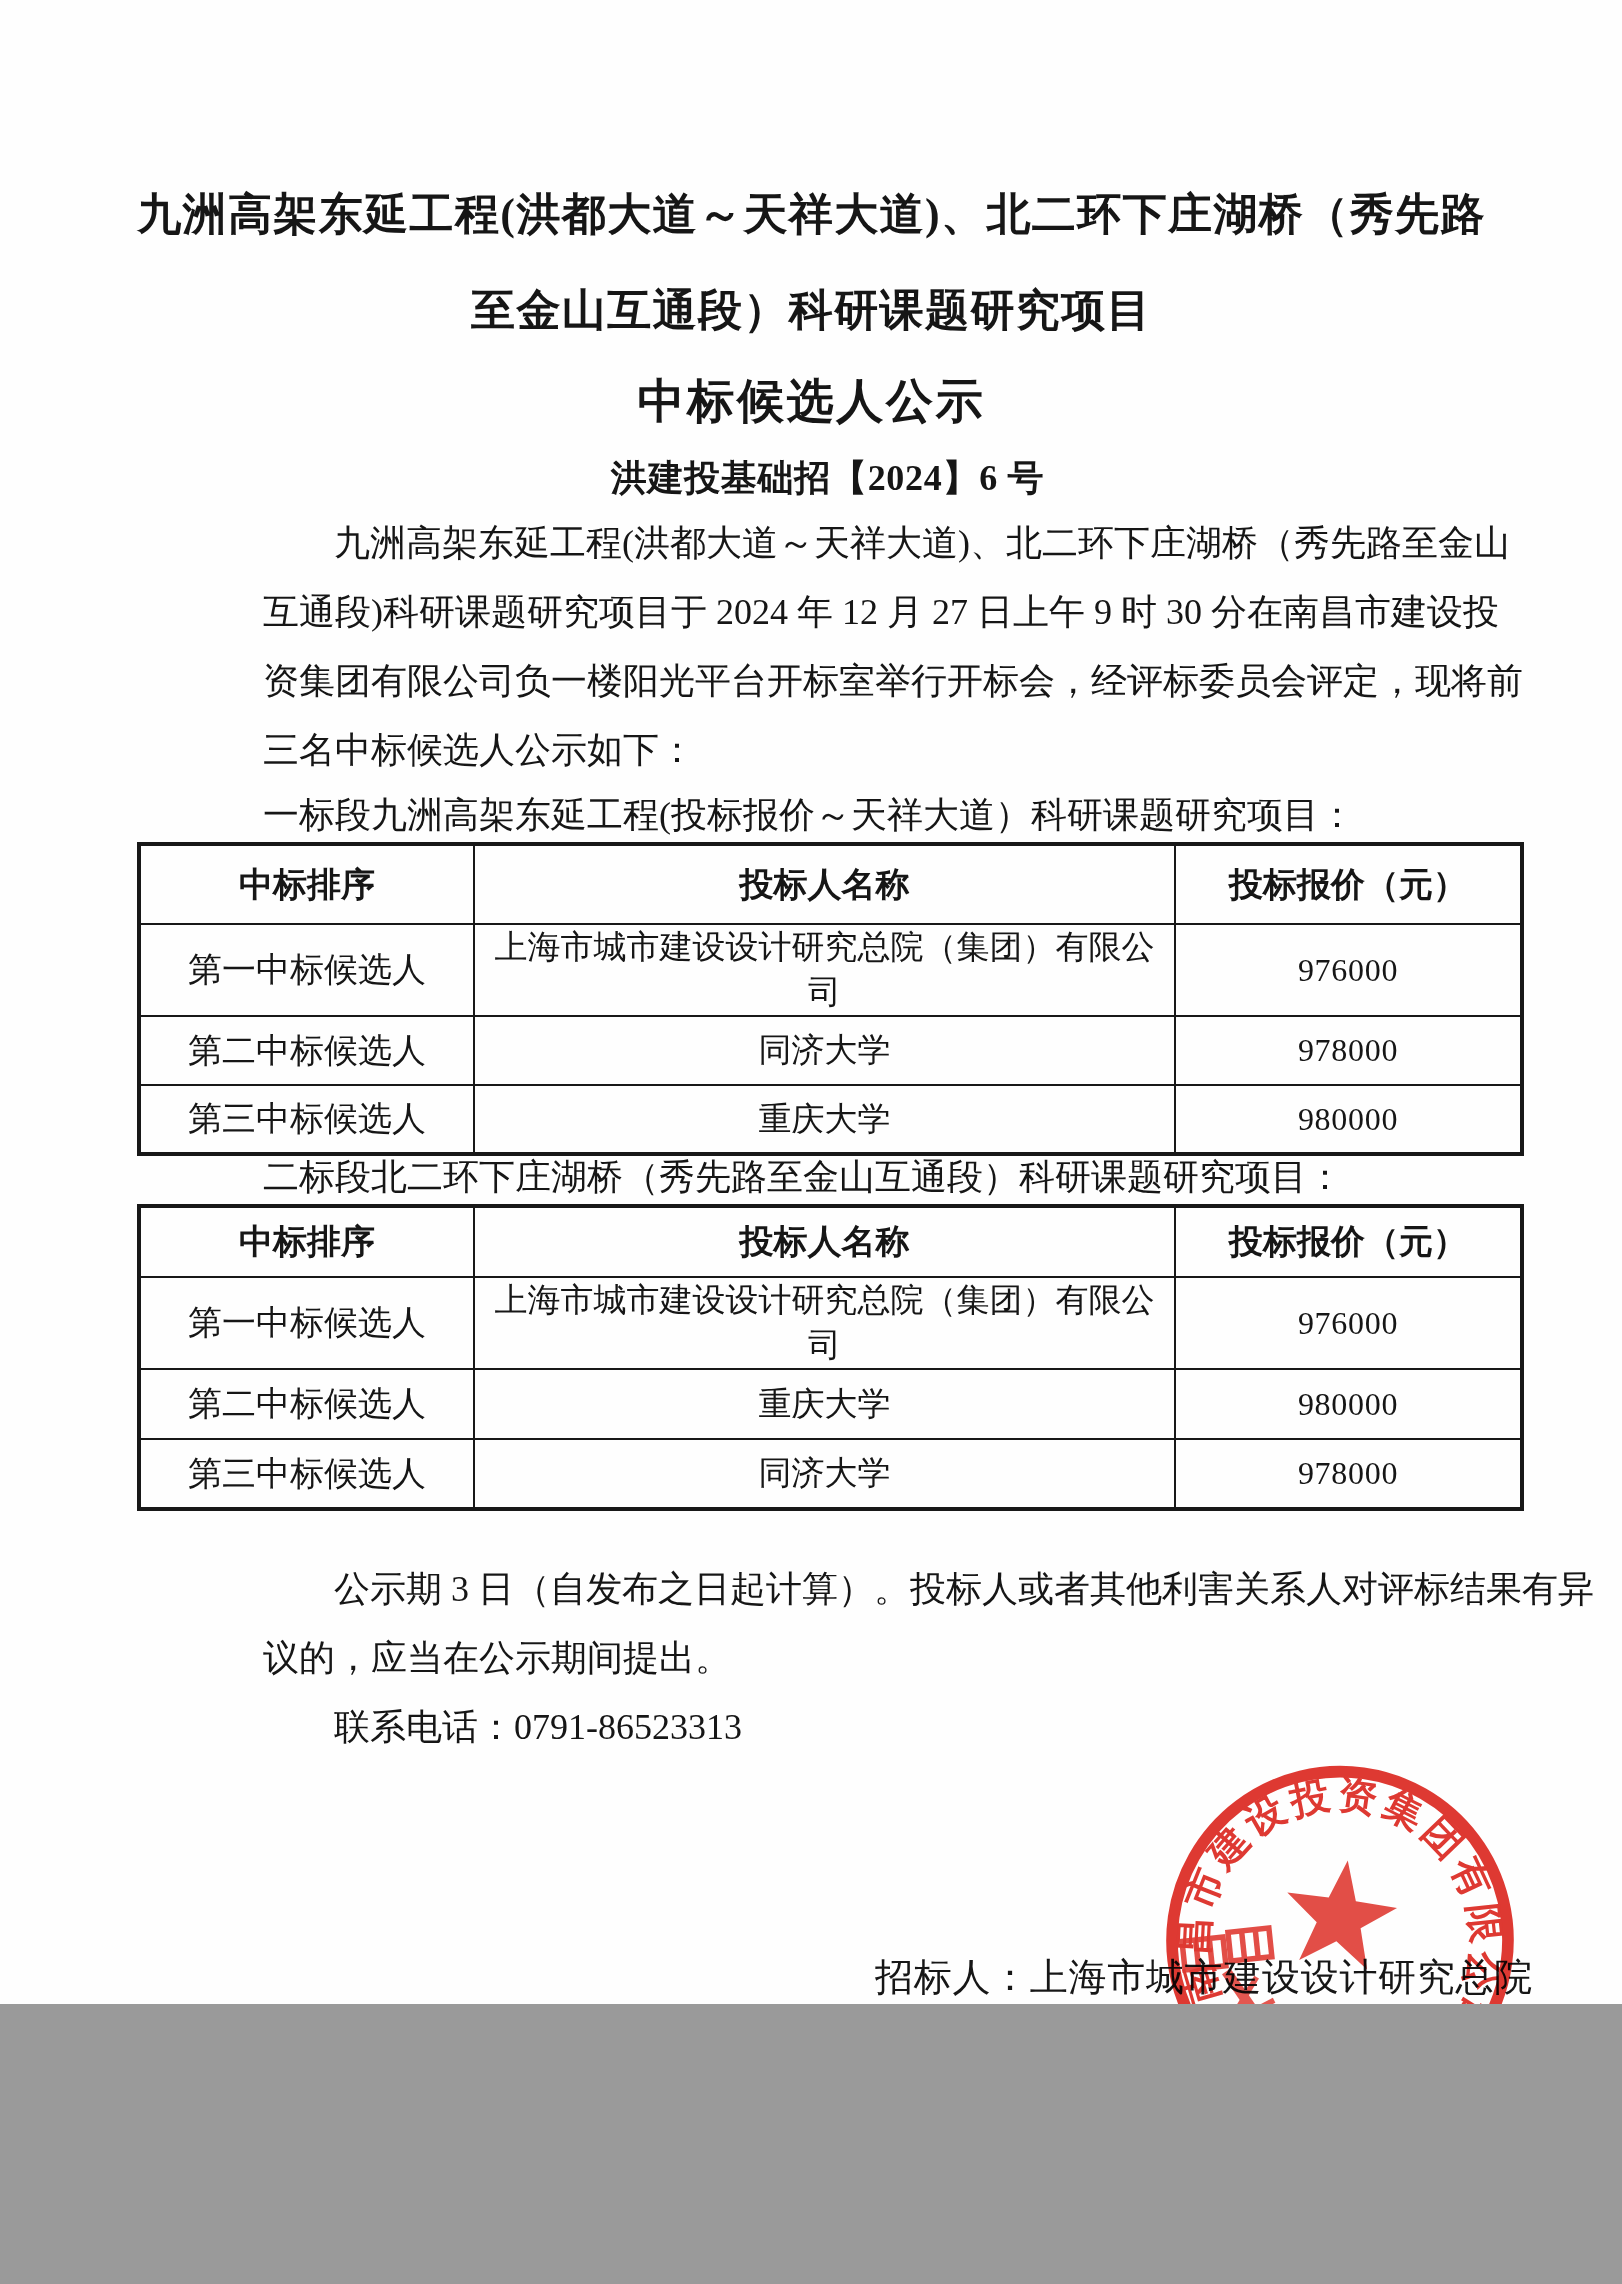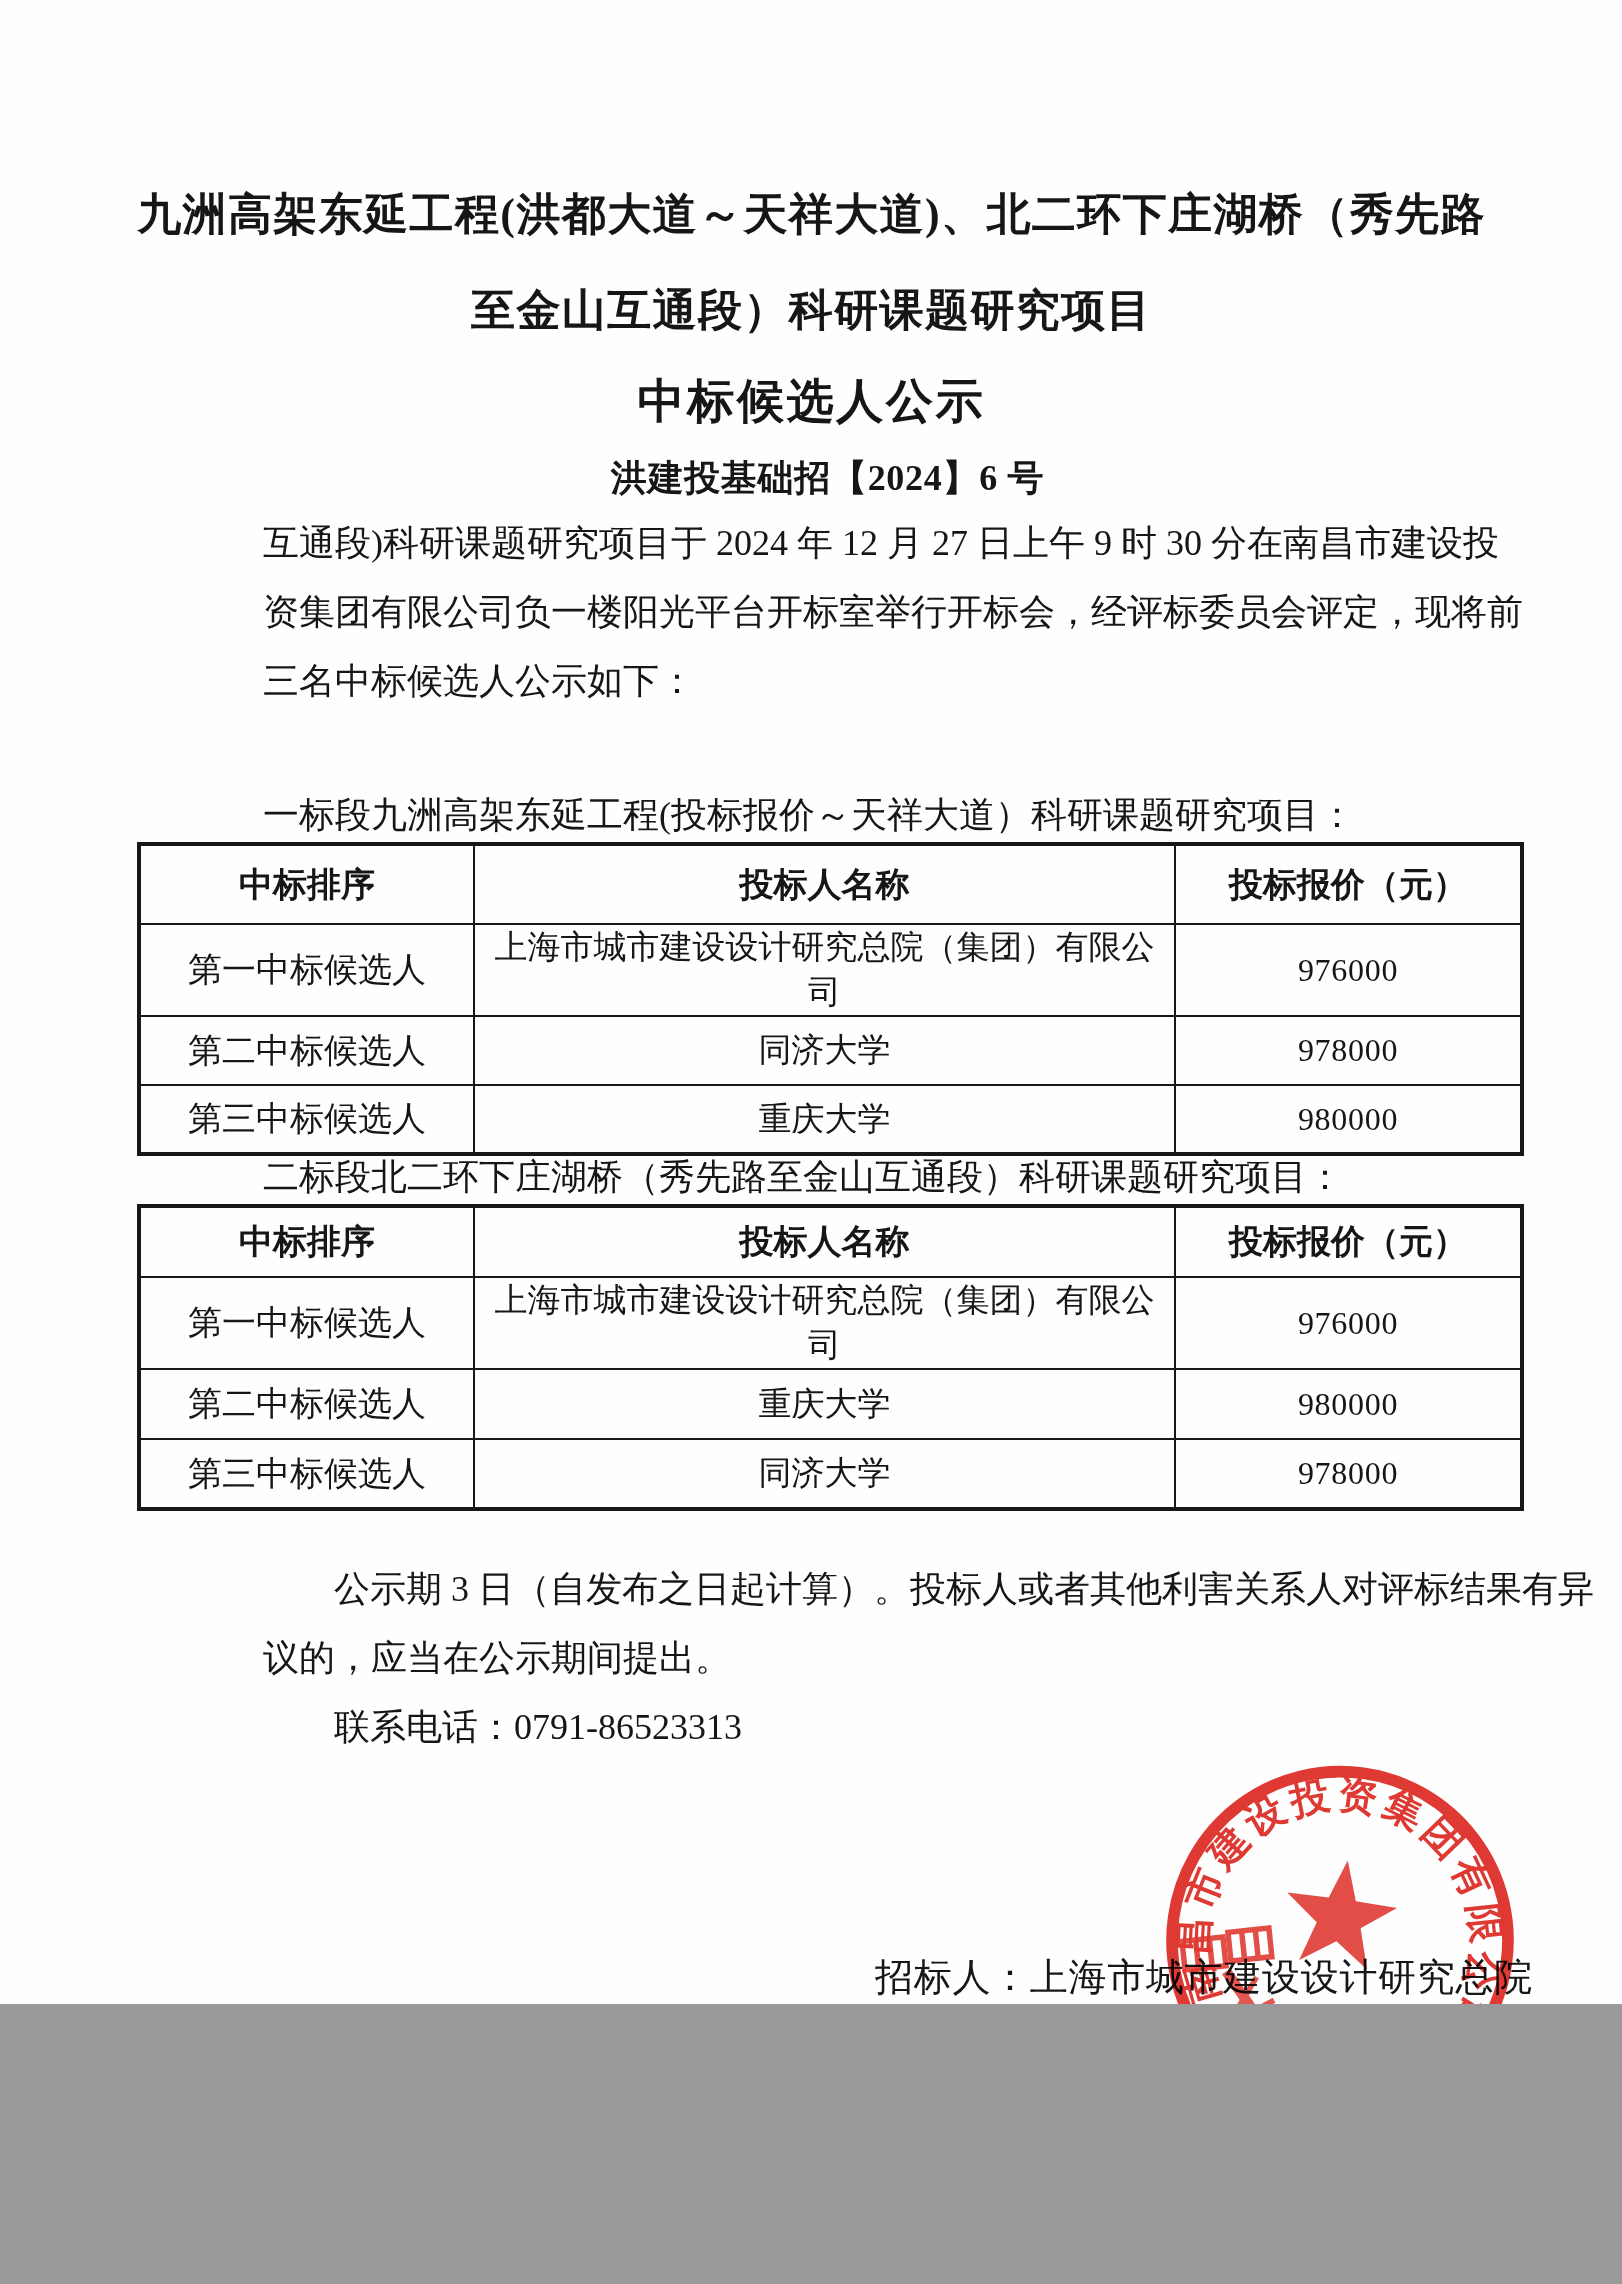--- a/index.html
+++ b/index.html
@@ -54,20 +54,21 @@
 <div class="page">
 
   <div class="abs center title" style="top:191px">九洲高架东延工程(洪都大道～天祥大道)、北二环下庄湖桥（秀先路</div>
   <div class="abs center title" style="top:287px">至金山互通段）科研课题研究项目</div>
 
   <div class="abs center heading" style="top:370px">中标候选人公示</div>
 
   <div class="abs center docnum" style="top:454px">洪建投基础招【2024】6 号</div>
 
   <div class="abs intro bodytext">
+    <div class="indent">九洲高架东延工程(洪都大道～天祥大道)、北二环下庄湖桥（秀先路至金山</div>
     <div>互通段)科研课题研究项目于 2024 年 12 月 27 日上午 9 时 30 分在南昌市建设投</div>
     <div>资集团有限公司负一楼阳光平台开标室举行开标会，经评标委员会评定，现将前</div>
     <div>三名中标候选人公示如下：</div>
   </div>
 
   <div class="abs sec-label" style="top:794px">一标段九洲高架东延工程(投标报价～天祥大道）科研课题研究项目：</div>
 
   <table class="bid-table t1">
     <colgroup>
         <col style="width:335px">

